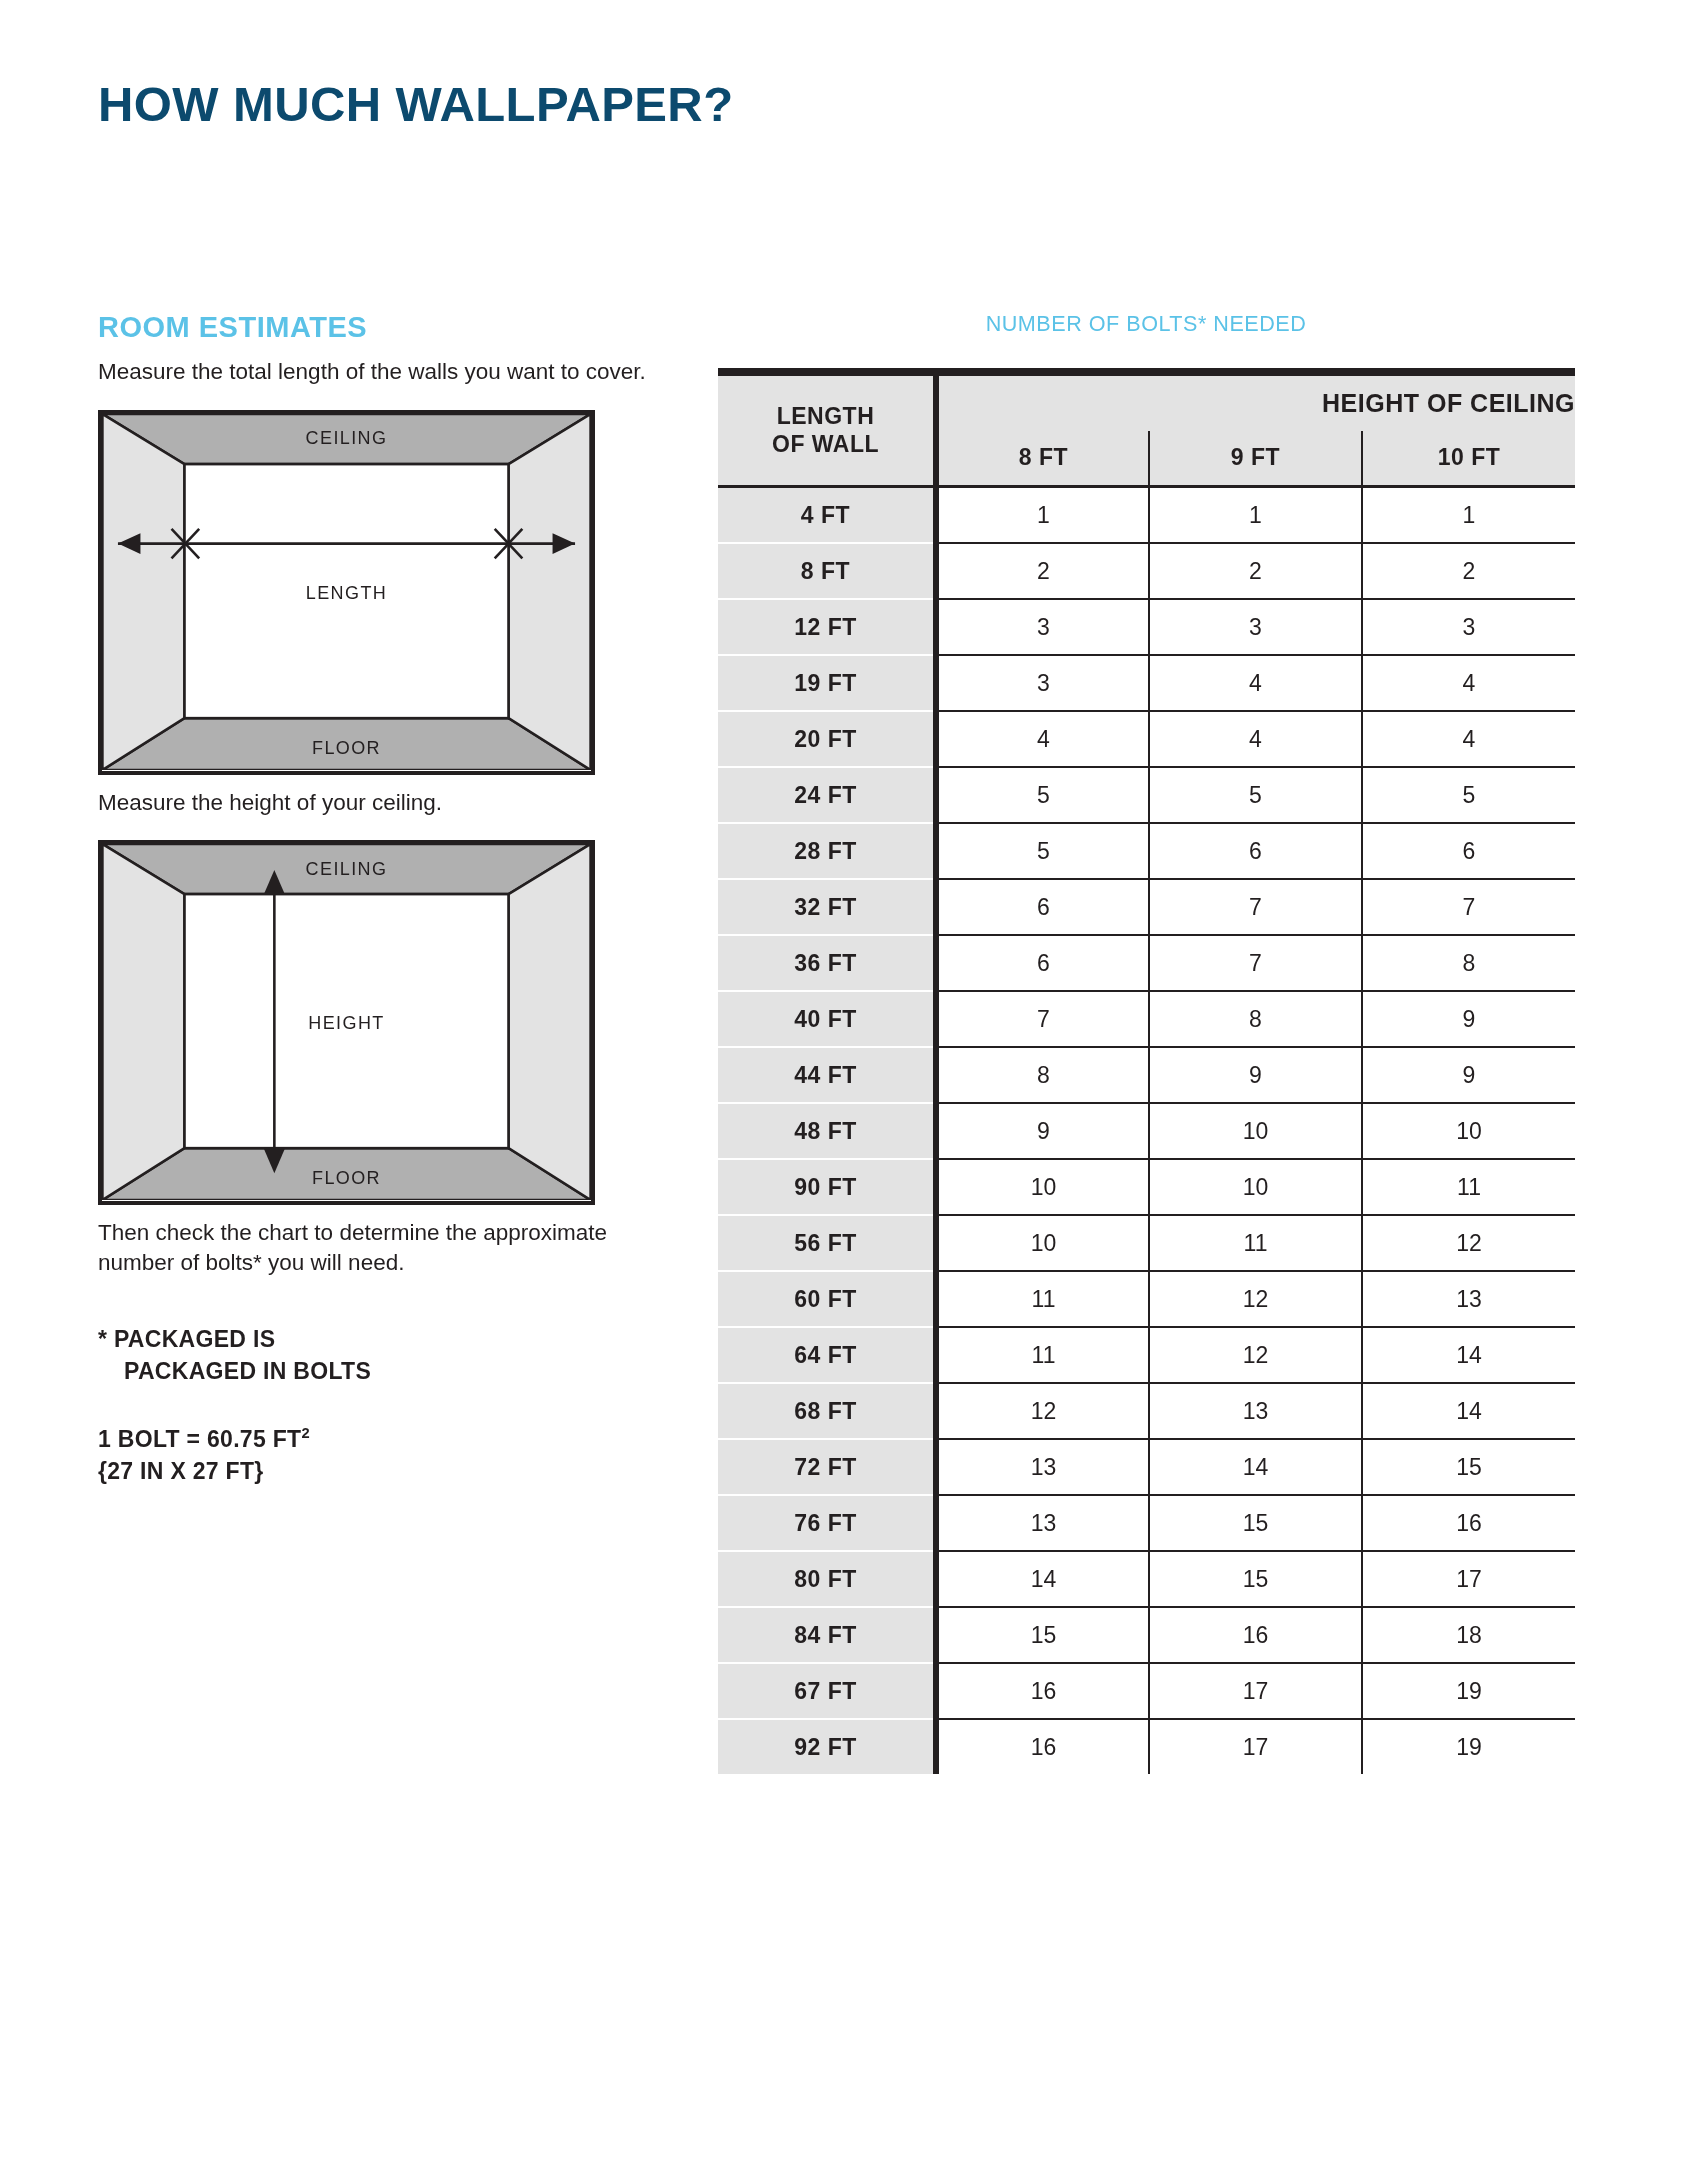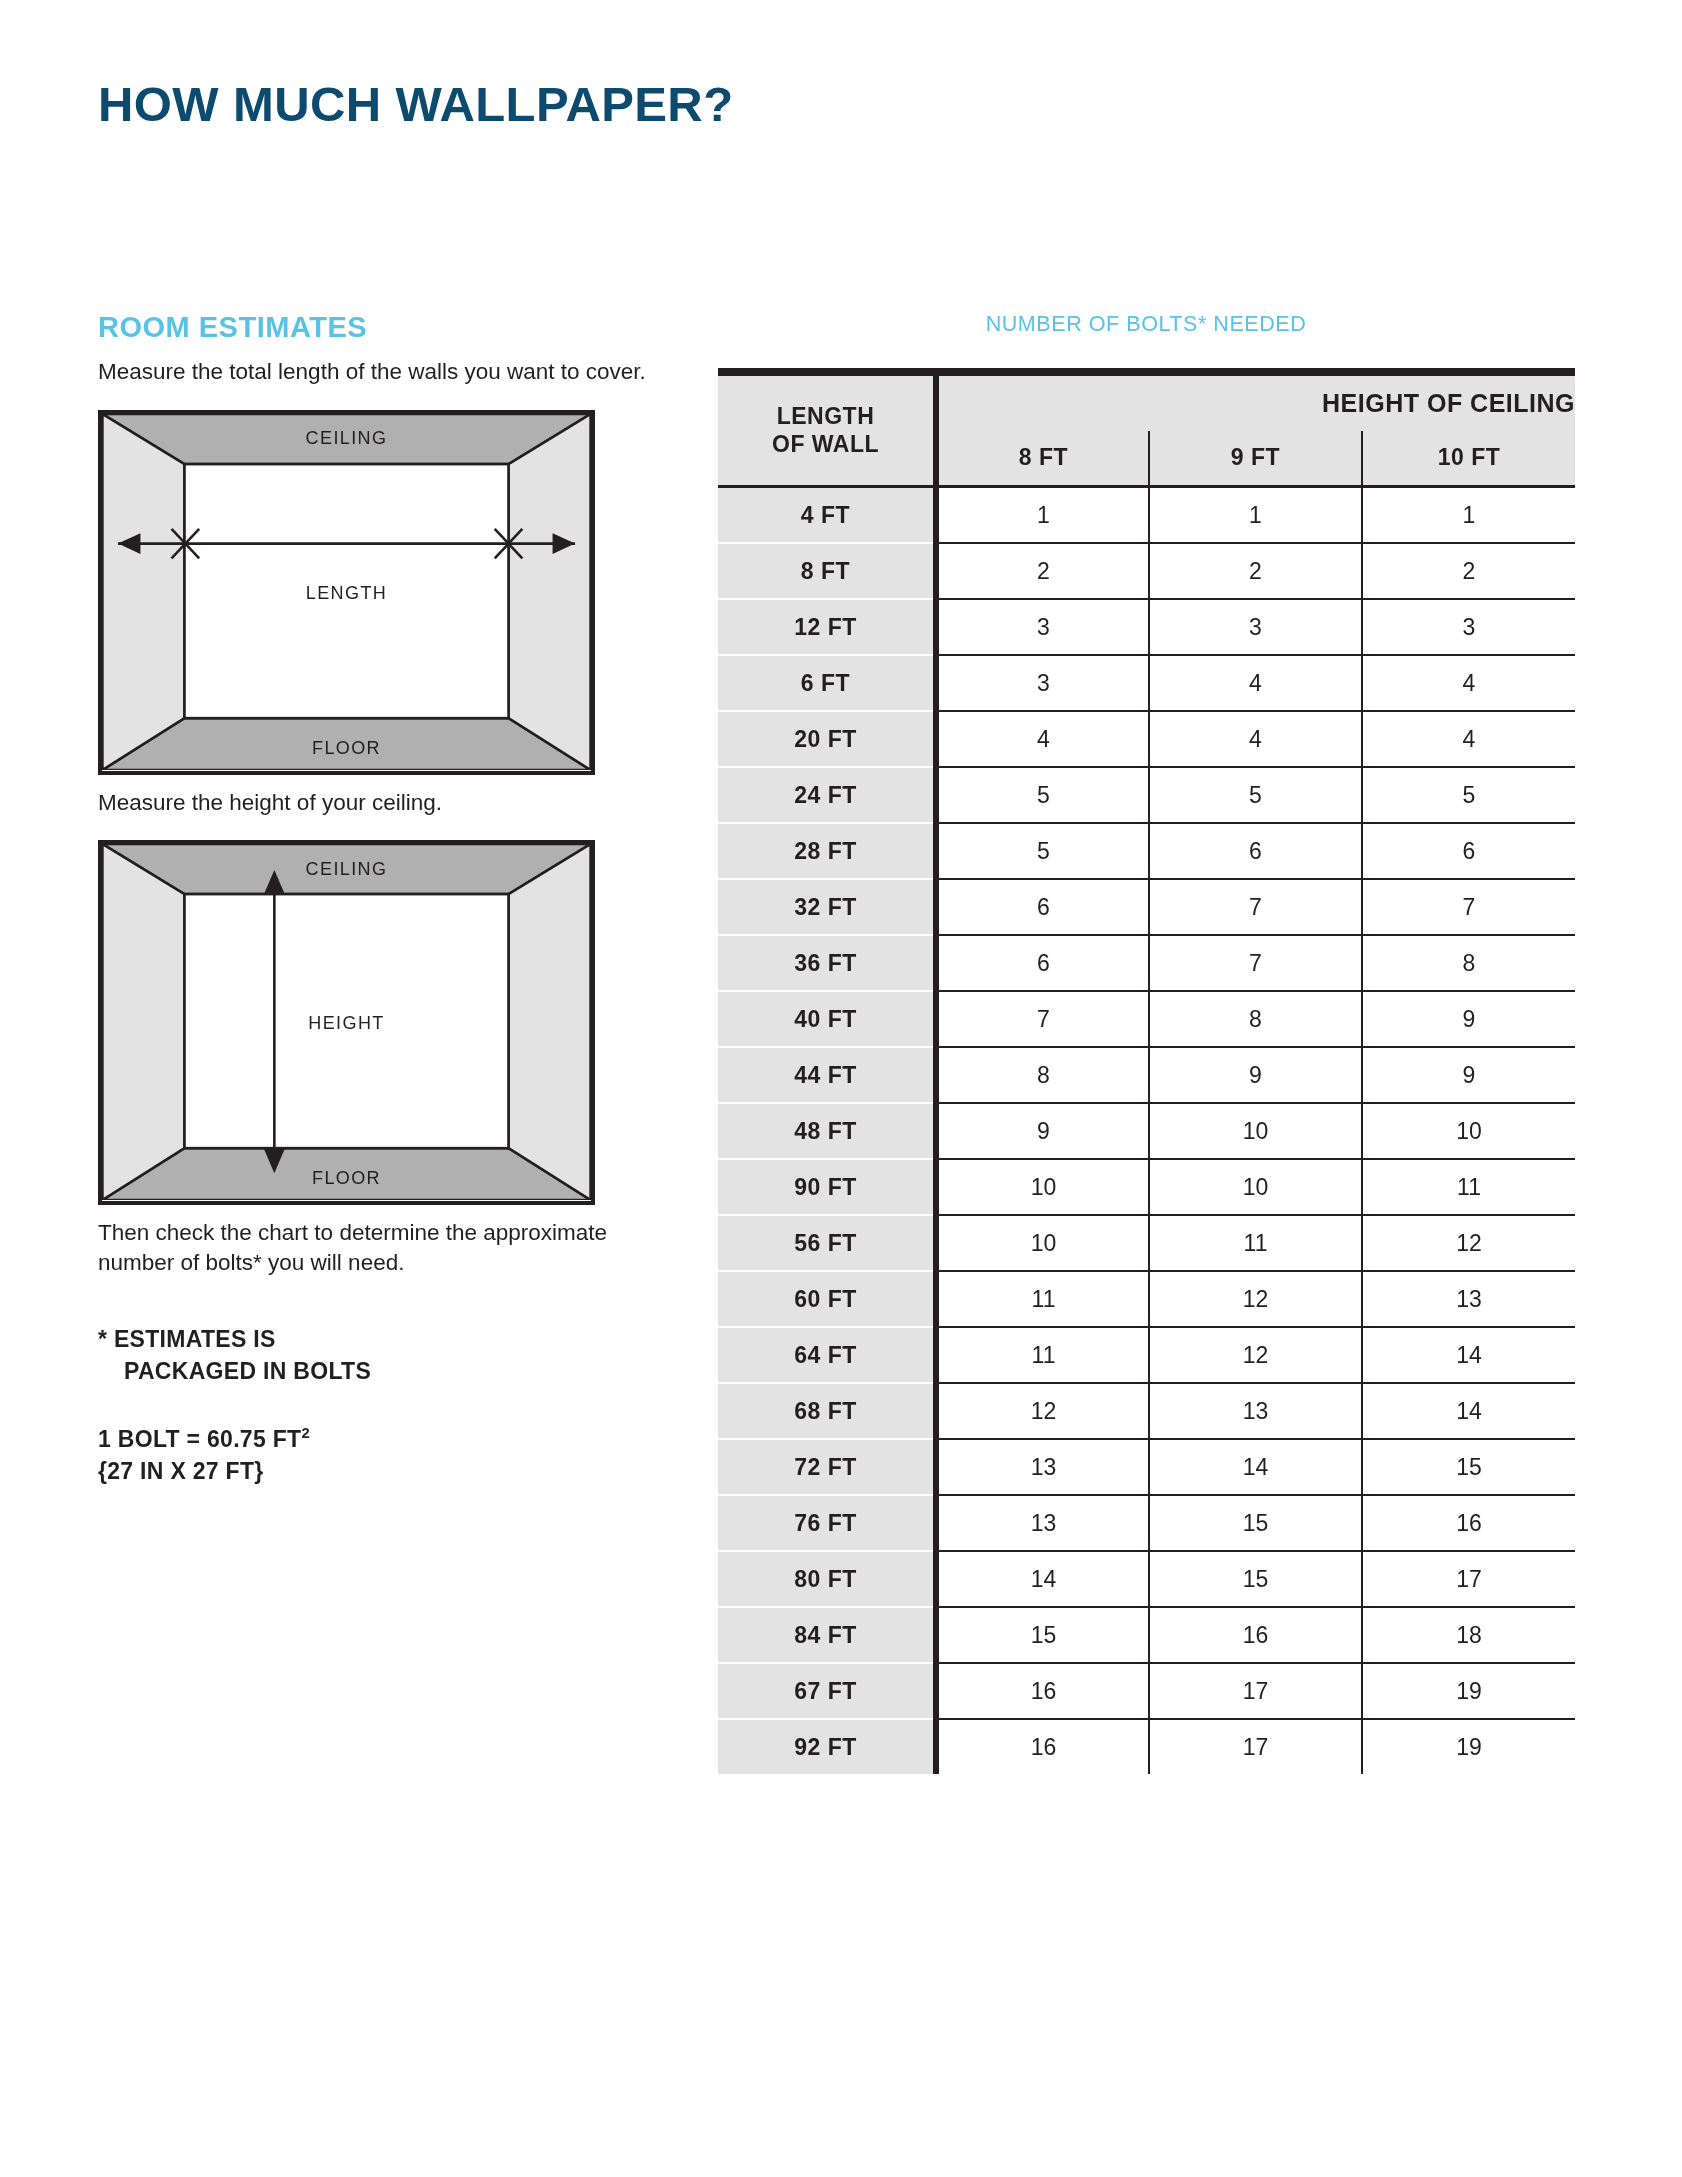--- a/index.html
+++ b/index.html
@@ -247,21 +247,21 @@
         <polygon points="199,381 187,353 211,353" fill="#231f20"></polygon>
       </svg>
       <div class="diag-label lbl-ceiling">CEILING</div>
       <div class="diag-label lbl-floor">FLOOR</div>
       <div class="lbl-center" style="top:169px;">HEIGHT</div>
     </div>
 
     <div class="para">Then check the chart to determine the approximate number of bolts* you will need.</div>
 
     <div class="footnote">
-      <span>* ESTIMATES IS</span>
+      <span>* PACKAGED IS</span>
       <span class="indent">PACKAGED IN BOLTS</span>
     </div>
 
     <div class="bolt-note">
       <span>1 BOLT = 60.75 FT</span><sup>2</sup><br>
       <span>{27 IN X 27 FT}</span>
     </div>
 
   </div>
 
@@ -311,21 +311,21 @@
           <td class="cell sep">2</td>
           <td class="cell sep">2</td>
         </tr>
         <tr>
           <td class="row-label">12 FT</td>
           <td class="cell">3</td>
           <td class="cell sep">3</td>
           <td class="cell sep">3</td>
         </tr>
         <tr>
-          <td class="row-label">6 FT</td>
+          <td class="row-label">19 FT</td>
           <td class="cell">3</td>
           <td class="cell sep">4</td>
           <td class="cell sep">4</td>
         </tr>
         <tr>
           <td class="row-label">20 FT</td>
           <td class="cell">4</td>
           <td class="cell sep">4</td>
           <td class="cell sep">4</td>
         </tr>

